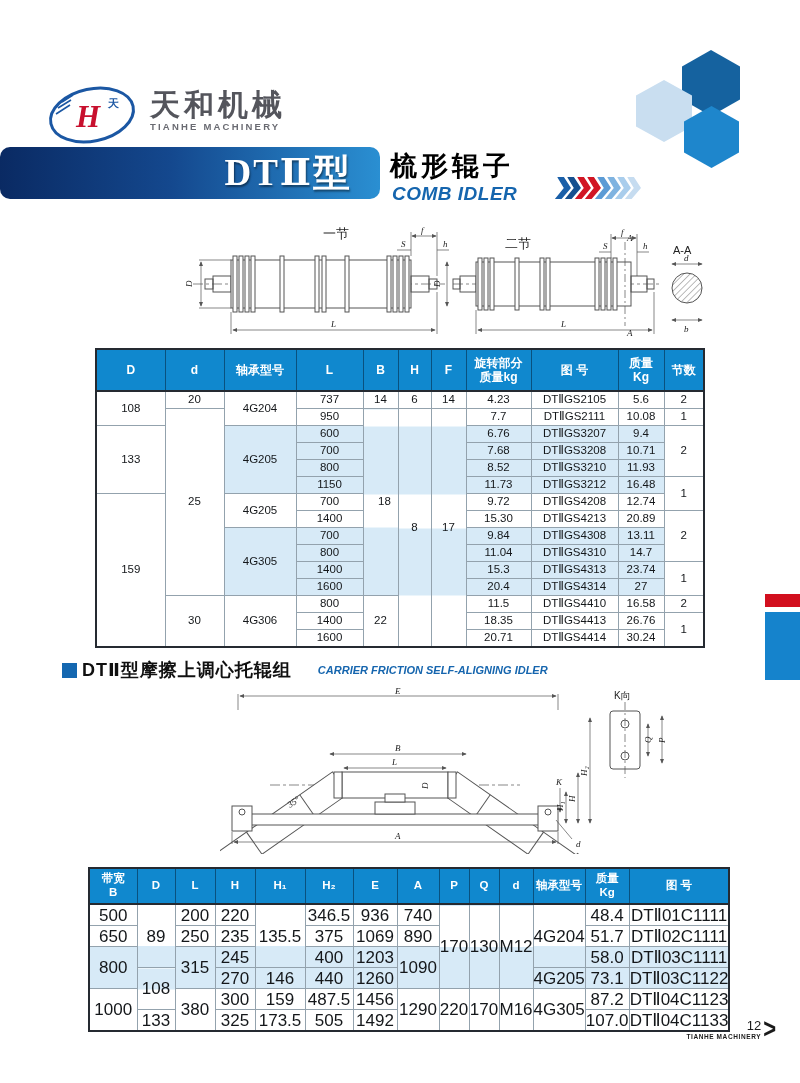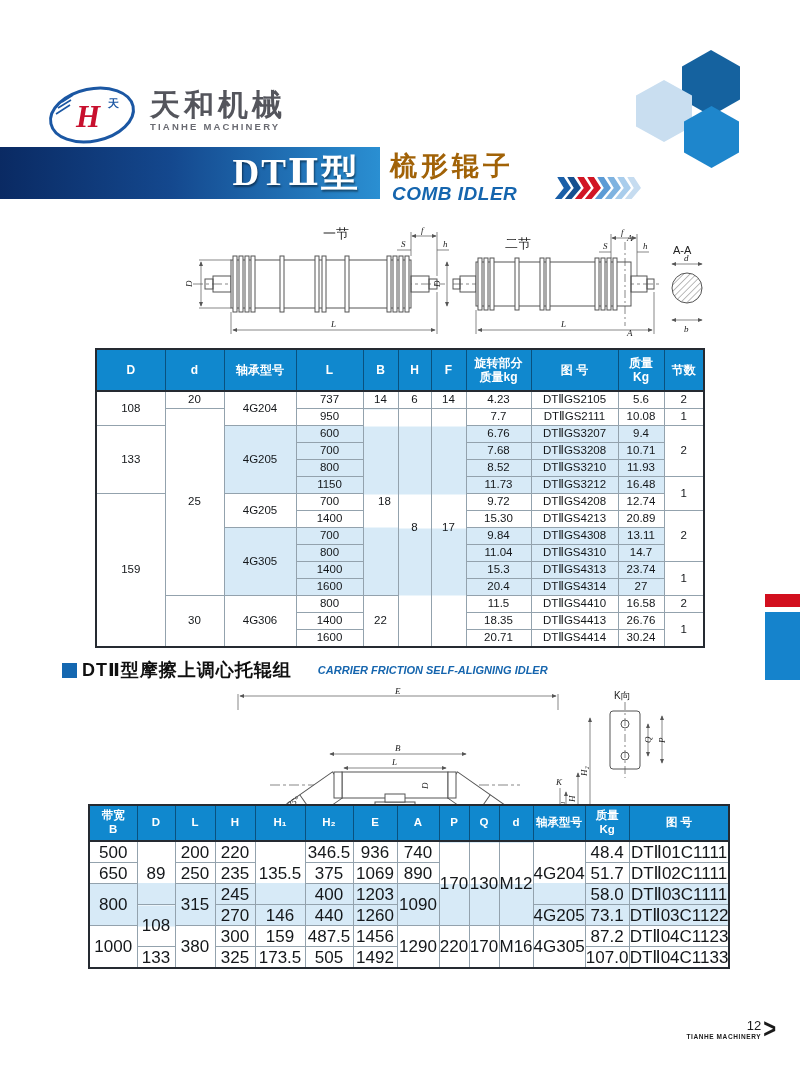--- a/index.html
+++ b/index.html
@@ -11,44 +11,44 @@
   .logo-wrap{left:46px;top:82px;display:flex;align-items:flex-start;}
   .logo-text{margin-left:8px;margin-top:6px;}
   .logo-cn{font-size:30px;font-weight:bold;color:#54555c;letter-spacing:4px;line-height:1.1;}
   .logo-en{font-size:9.5px;font-weight:bold;color:#6a6b72;letter-spacing:2.2px;}
   .hex{position:absolute;clip-path:polygon(50% 0,100% 25%,100% 75%,50% 100%,0 75%,0 25%);}
   .hex-dark{left:682px;top:50px;width:58px;height:66px;background:var(--hex_dark);}
   .hex-light{left:636px;top:80px;width:56px;height:62px;background:var(--hex_light);}
   .hex-mid{left:684px;top:106px;width:55px;height:62px;background:var(--hex_mid);}
   .banner{left:0;top:147px;width:380px;height:52px;
           background:linear-gradient(90deg,var(--banner_dark) 0%,#14488e 45%,var(--banner_light) 100%);
-          display:flex;align-items:center;justify-content:flex-end;padding-right:20px;box-sizing:border-box;}
+          display:flex;align-items:center;justify-content:flex-end;padding-right:28px;box-sizing:border-box;border-radius:10px;}
   .banner-model{font-family:"Liberation Serif","DejaVu Serif",serif;font-size:37px;font-weight:bold;
                 color:#fff;letter-spacing:2px;text-shadow:1px 2px 2px rgba(0,0,0,.45);}
-  .title-cn{left:390px;top:148px;font-size:27px;font-weight:bold;color:#a16207;letter-spacing:4px;}
+  .title-cn{left:390px;top:148px;font-size:27px;font-weight:bold;color:#000000;letter-spacing:4px;}
   .title-en{left:392px;top:183px;font-size:19px;font-weight:bold;font-style:italic;color:var(--accent_blue);letter-spacing:.5px;}
   .chevrons{left:556px;top:177px;display:flex;}
   .chev{display:inline-block;width:15px;height:22px;margin-right:-5px;transform:skewX(-6deg);
         clip-path:polygon(0% 0%,45% 0%,100% 50%,45% 100%,0% 100%,52% 50%);}
 
   
   svg text{font-family:"Liberation Serif","DejaVu Serif",serif;}
   .dwg-label{font-family:"Liberation Sans","DejaVu Sans",sans-serif;}
 
   
   .tbl-wrap table{border-collapse:collapse;table-layout:fixed;border:2px solid #252a31;}
   .tbl-wrap th{background:var(--header_blue);color:#fff;font-weight:bold;white-space:pre-line;
                border:1px solid #09517f;border-bottom:2px solid #252a31;font-size:12px;line-height:1.2;
                padding:0 1px;vertical-align:middle;}
   .tbl-wrap td{border:1px solid #93a2ad;text-align:center;vertical-align:middle;padding:0;
                color:#14171a;background:#fff;line-height:1;}
   #table1-box{left:95px;top:348px;}
   #table1-box th{height:40px;}
   #table1-box td{height:16px;font-size:11.5px;}
-  #table2-box{left:88px;top:804px;}
+  #table2-box{left:88px;top:867px;}
   #table2-box th{height:34px;font-size:11.5px;}
   #table2-box td{height:20px;font-size:17px;}
   td.b{background:var(--stripe_blue);}
   td.g11{background:linear-gradient(to bottom,#fff 0%,#fff 9.09%,var(--stripe_blue) 9.09%,var(--stripe_blue) 45.45%,#fff 45.45%,#fff 63.64%,var(--stripe_blue) 63.64%,var(--stripe_blue) 100%);padding-left:8px;}
   td.g14{background:linear-gradient(to bottom,#fff 0%,#fff 7.14%,var(--stripe_blue) 7.14%,var(--stripe_blue) 35.71%,#fff 35.71%,#fff 50%,var(--stripe_blue) 50%,var(--stripe_blue) 78.57%,#fff 78.57%,#fff 100%);}
   td.g3a{background:linear-gradient(to bottom,#fff 0%,#fff 66.67%,var(--stripe_blue) 66.67%,var(--stripe_blue) 100%);}
   td.g4{background:linear-gradient(to bottom,#fff 0%,#fff 50%,var(--stripe_blue) 50%,var(--stripe_blue) 100%);}
   td.g2a{background:linear-gradient(to bottom,var(--stripe_blue) 0%,var(--stripe_blue) 50%,#fff 50%,#fff 100%);}
 
   

